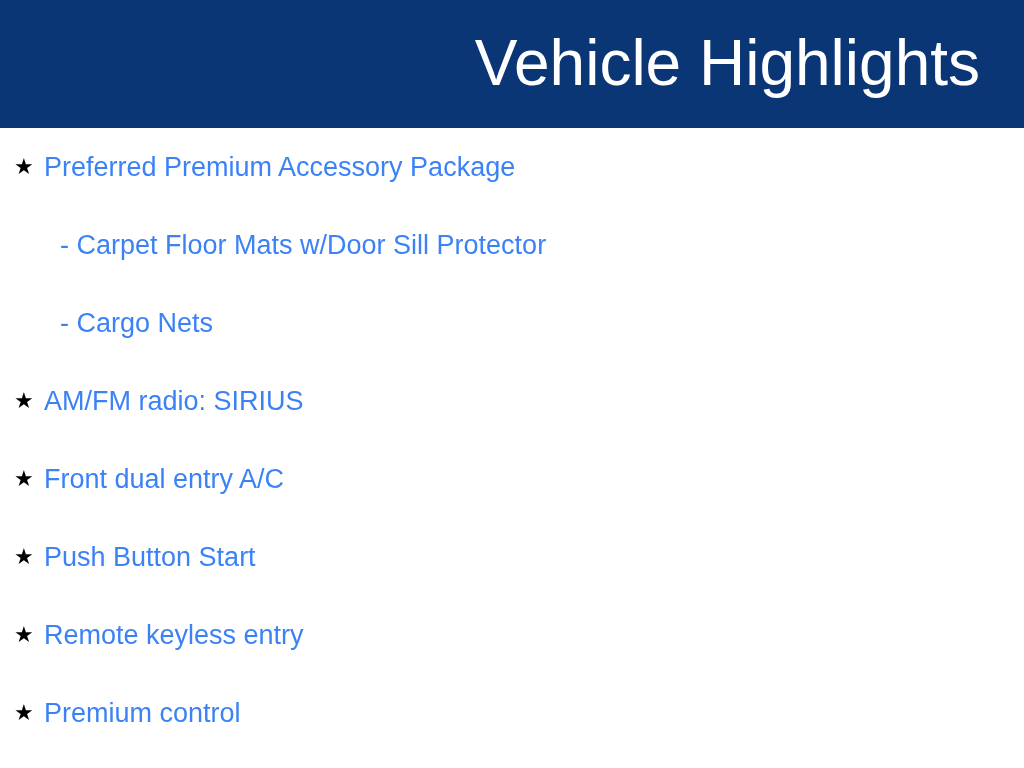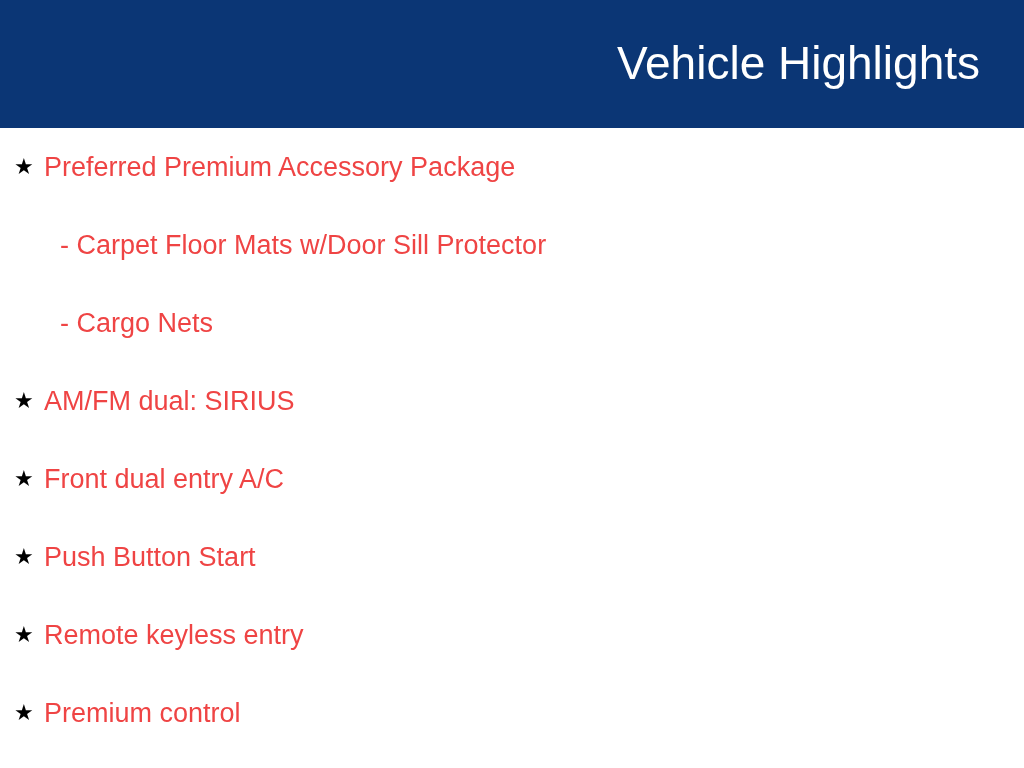--- a/index.html
+++ b/index.html
@@ -26,21 +26,21 @@
     width: 1024px;
     height: 128px;
     background: #0b3675;
     box-sizing: border-box;
   }
   .slide-title {
     position: absolute;
     right: 44px;
     top: 26px;
     color: #ffffff;
-    font-size: 46px;
+    font-size: 64px;
     line-height: 74px;
     font-weight: normal;
     white-space: nowrap;
     letter-spacing: 0px;
   }
   .body-area {
     position: absolute;
     left: 0;
     top: 128px;
     width: 1024px;
@@ -65,21 +65,21 @@
   }
   .bullet-mark {
     width: 30px;
     flex: 0 0 30px;
     color: #000000;
     font-size: 22px;
     line-height: 24px;
     text-align: left;
   }
   .bullet-text {
-    color: #ef4444;
+    color: #3b82f6;
     font-size: 27px;
     line-height: 32px;
     white-space: nowrap;
   }
   .bullet-row.level-2 .bullet-text {
     font-size: 27px;
   }
 </style>
 </head>
 <body>
@@ -101,21 +101,21 @@
       <li class="bullet-row level-2">
         <span class="bullet-text">-  Carpet Floor Mats w/Door Sill Protector</span>
       </li>
 
       <li class="bullet-row level-2">
         <span class="bullet-text">-  Cargo Nets</span>
       </li>
 
       <li class="bullet-row level-1">
         <span class="bullet-mark">★</span>
-        <span class="bullet-text">AM/FM dual: SIRIUS</span>
+        <span class="bullet-text">AM/FM radio: SIRIUS</span>
       </li>
 
       <li class="bullet-row level-1">
         <span class="bullet-mark">★</span>
         <span class="bullet-text">Front dual entry A/C</span>
       </li>
 
       <li class="bullet-row level-1">
         <span class="bullet-mark">★</span>
         <span class="bullet-text">Push Button Start</span>

